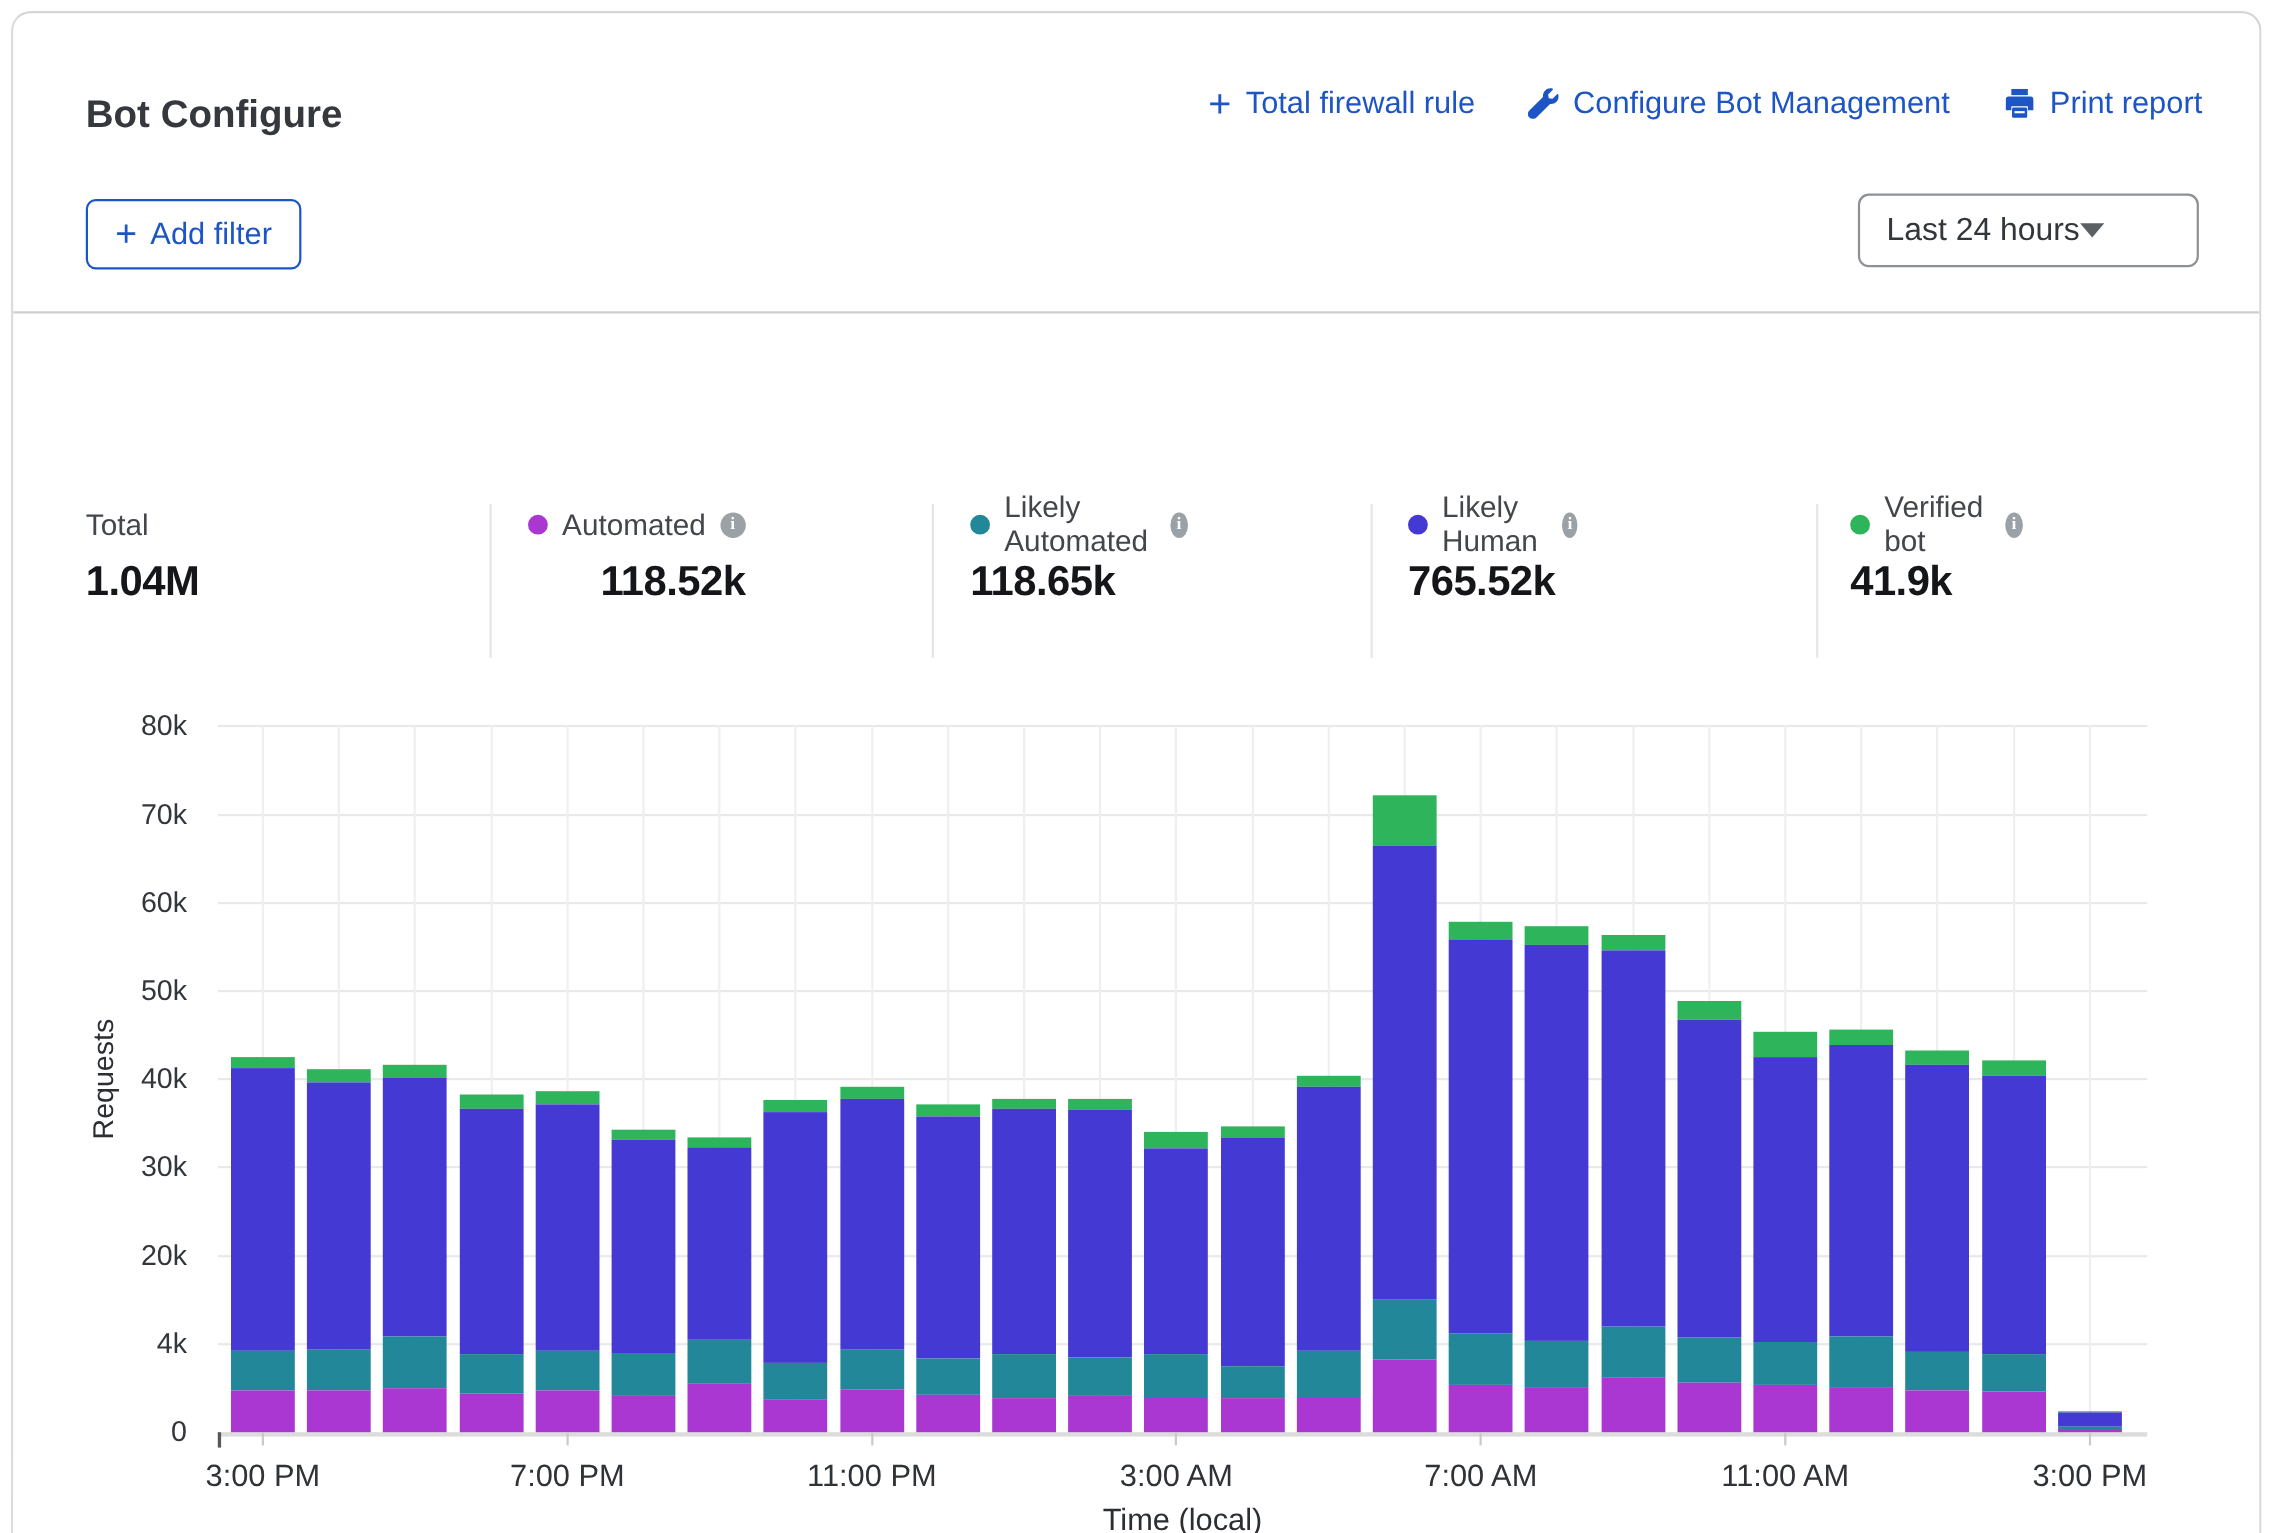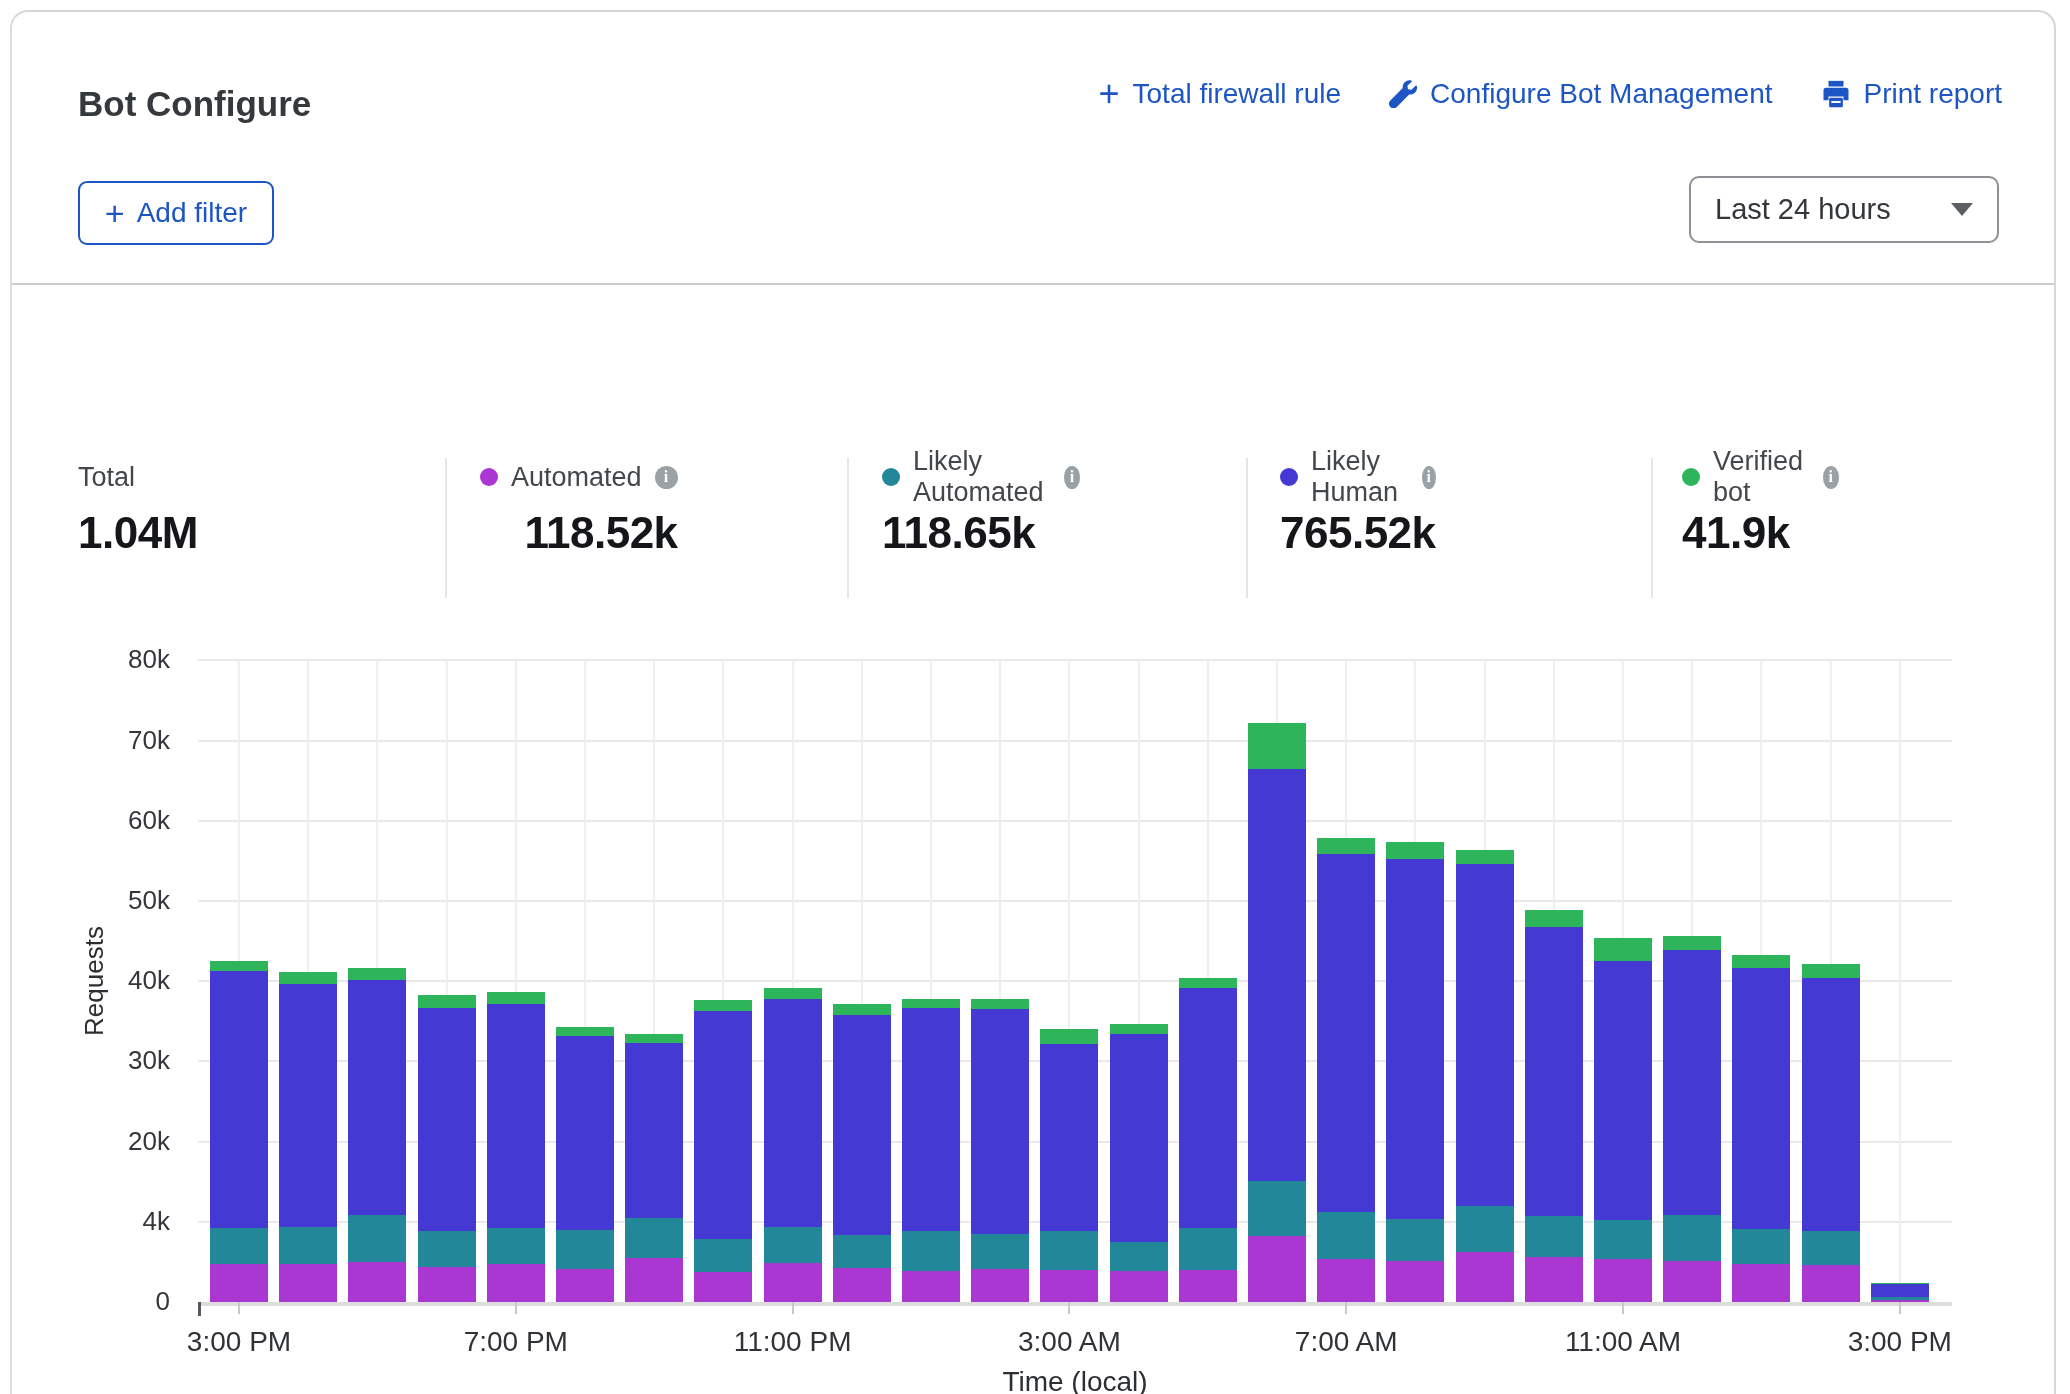--- a/index.html
+++ b/index.html
@@ -26,40 +26,40 @@
     position:absolute; left:66px; top:169px; width:196px; height:64px;
     display:flex; align-items:center; justify-content:center; gap:12px;
     background:#fff; border:2px solid #1d55c4; border-radius:9px;
     color:#1d55c4; font-size:28px; cursor:pointer; font-family:inherit;
   }
   .add-filter-btn .plus-glyph { font-size:34px; }
 
   .time-range-select {
     position:absolute; top:164px; right:55px; width:310px; height:67px;
     border:2px solid #8d9094; border-radius:10px; background:#fff;
-    display:flex; align-items:center; justify-content:space-between;
+    display:flex; align-items:center; justify-content:flex-start;
     padding:0 24px 0 24px; cursor:pointer;
   }
   .time-range-select .value { font-size:29px; color:#33373b; }
   .caret-down { width:0; height:0; border-left:11px solid transparent; border-right:11px solid transparent; border-top:13px solid #5c6064; }
 
   .section-title-row { position:absolute; left:66px; top:352px; display:flex; align-items:center; gap:18px; }
   .section-title { font-size:30px; font-weight:700; color:#303336; }
 
   .stats-row { position:absolute; left:0; top:0; }
   .stat-col { position:absolute; top:448px; }
   .stat-label-row { display:flex; align-items:center; gap:13px; height:34px; }
   .stat-dot { width:18px; height:18px; border-radius:50%; flex:0 0 auto; }
   .stat-label { font-size:27px; color:#43474b; }
   .info-icon {
     width:23px; height:23px; border-radius:50%; background:#9aa1a7; color:#fff;
     font-size:16px; font-weight:700; display:flex; align-items:center; justify-content:center;
     font-family:"Liberation Serif", serif; cursor:pointer;
   }
-  .stat-value { margin-top:14px; font-size:44px; font-weight:700; color:#141619; letter-spacing:-0.5px; }
+  .stat-value { margin-top:14px; font-size:38px; font-weight:700; color:#141619; letter-spacing:-0.5px; }
   .stat-divider { position:absolute; top:446px; width:2px; height:140px; background:#e4e6e8; }
 
   .chart { position:absolute; left:0; top:0; width:100%; height:100%; }
   .hgrid { position:absolute; height:2px; background:#e9e9e9; }
   .vgrid { position:absolute; width:2px; background:#efefef; }
   .baseline { position:absolute; height:4px; background:#dcdcdc; }
   .ytick-label { position:absolute; text-align:right; font-size:26px; color:#33363a; }
   .xtick-label { position:absolute; text-align:center; font-size:28px; color:#2f3236; }
   .xtick-mark { position:absolute; width:2px; background:#c9c9c9; }
   .axis-zero-tick { position:absolute; width:3px; background:#55585c; }

